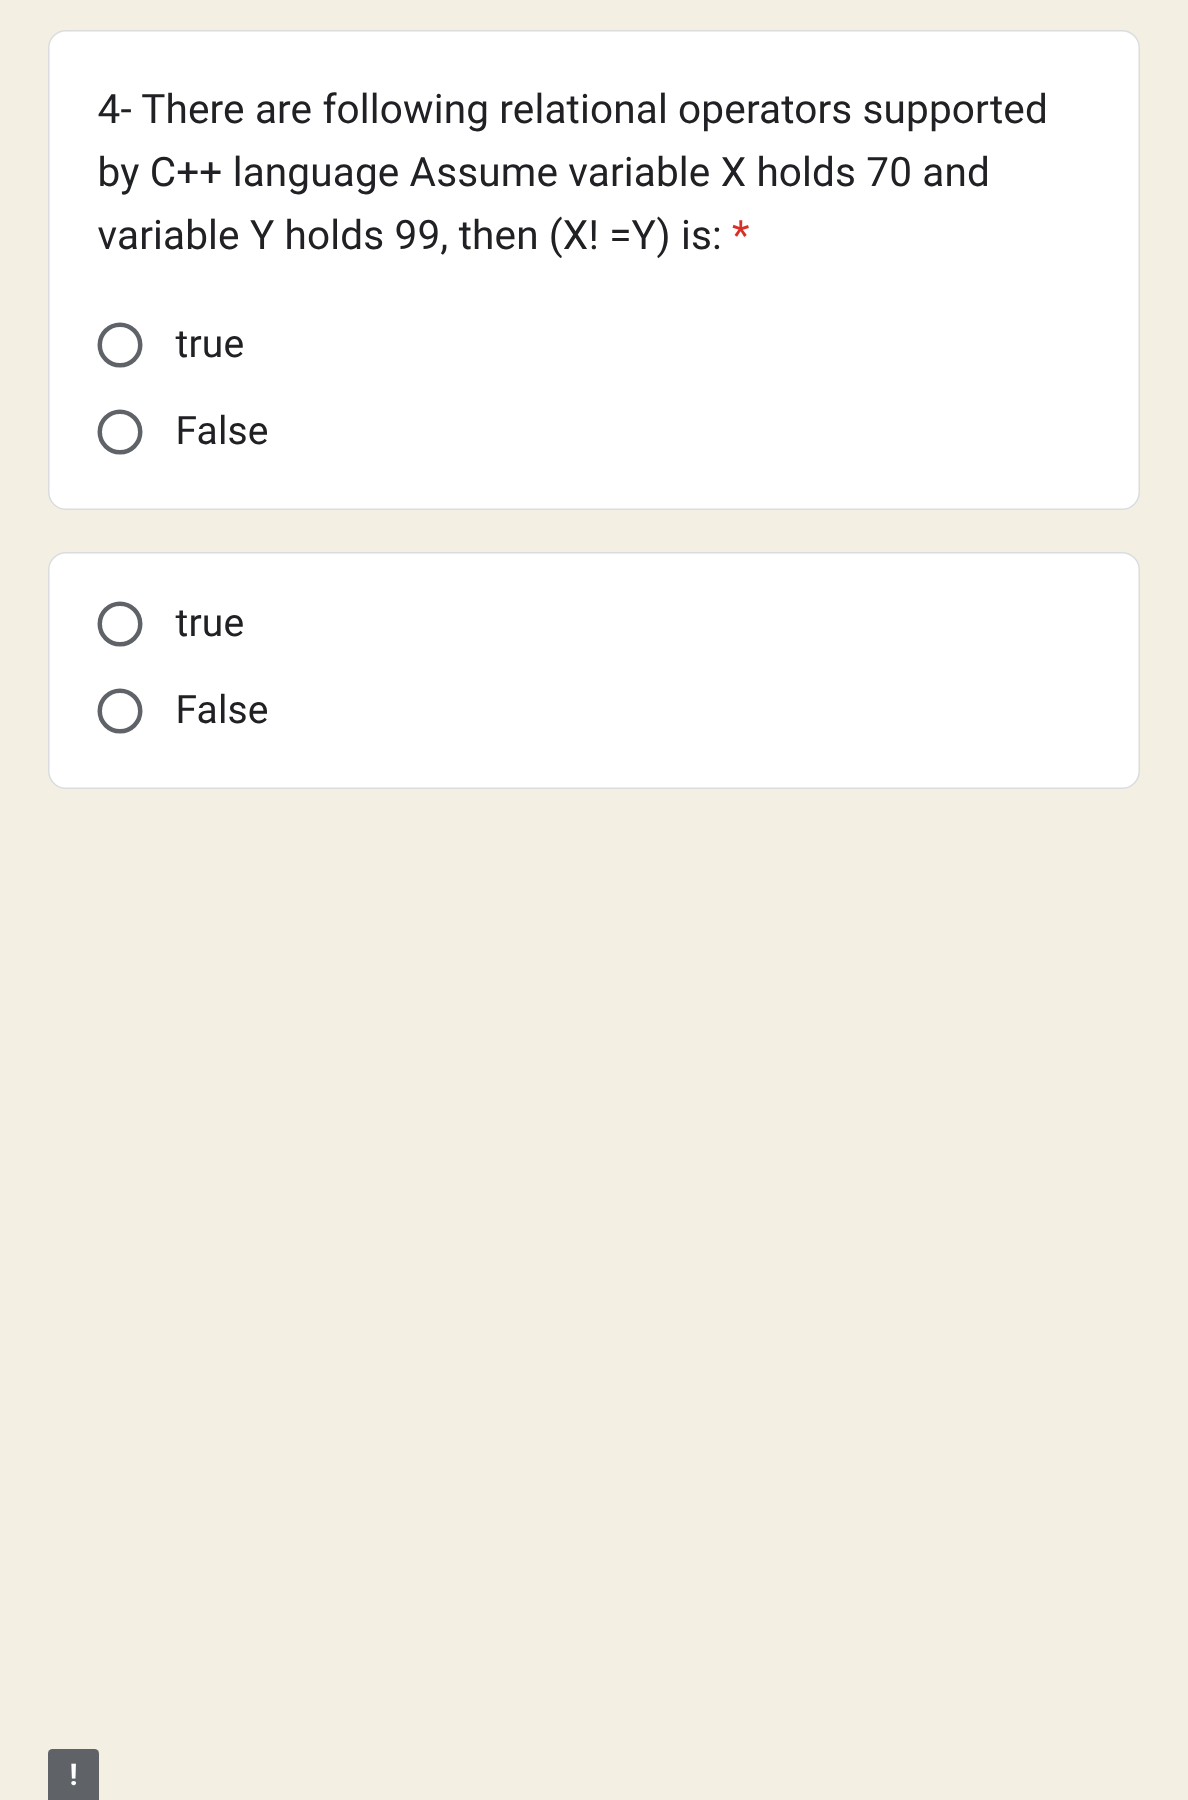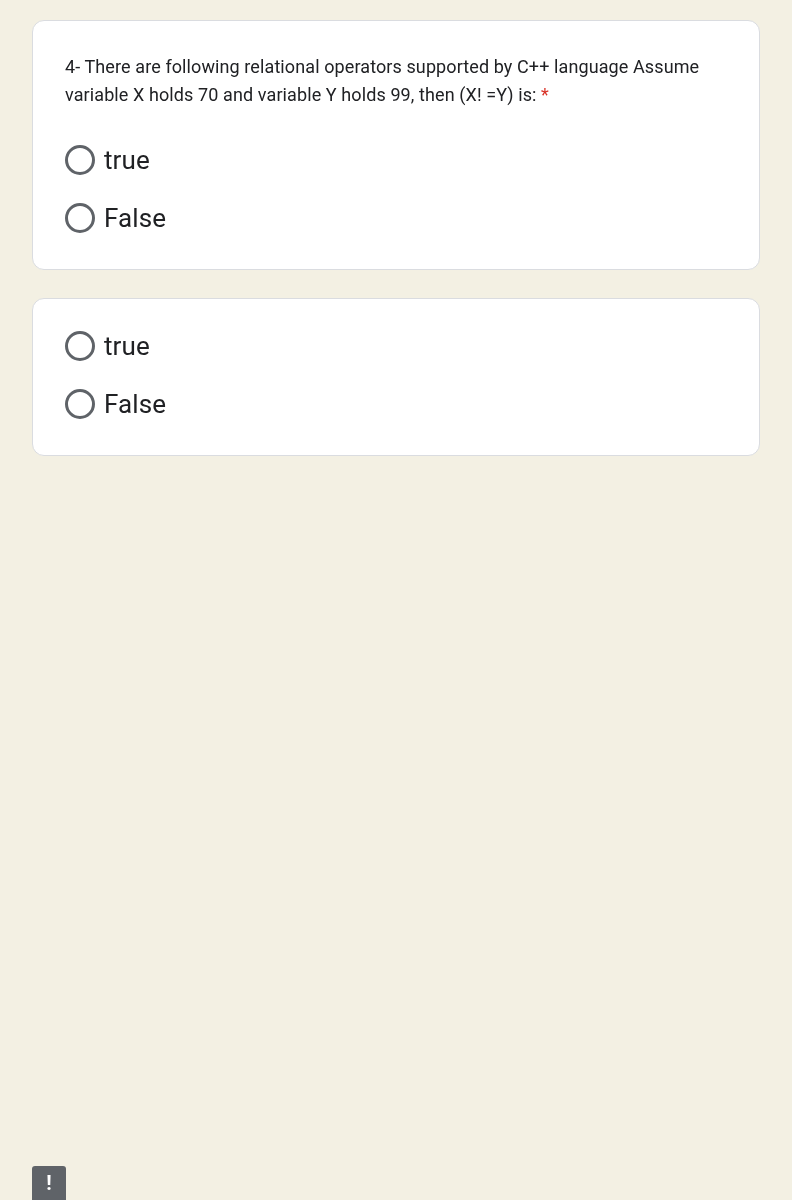--- a/index.html
+++ b/index.html
@@ -15,38 +15,38 @@
       padding: 20px 32px 0 32px;
     }
     .question-card {
       background: #fff;
       border: 1px solid #dadce0;
       border-radius: 12px;
       padding: 32px 32px 36px 32px;
       margin-bottom: 28px;
     }
     .question-text {
-      font-size: 18px;
+      font-size: 27px;
       line-height: 1.55;
       color: #202124;
       letter-spacing: 0.1px;
       margin-bottom: 36px;
     }
     .required {
       color: #d93025;
     }
     .options {
       display: flex;
       flex-direction: column;
       gap: 28px;
     }
     .option-row {
       display: flex;
       align-items: flex-end;
-      gap: 9px;
+      gap: 22px;
       cursor: pointer;
     }
     .radio {
       width: 30px;
       height: 30px;
       border: 3px solid #5f6368;
       border-radius: 50%;
       flex-shrink: 0;
     }
     .option-label {

